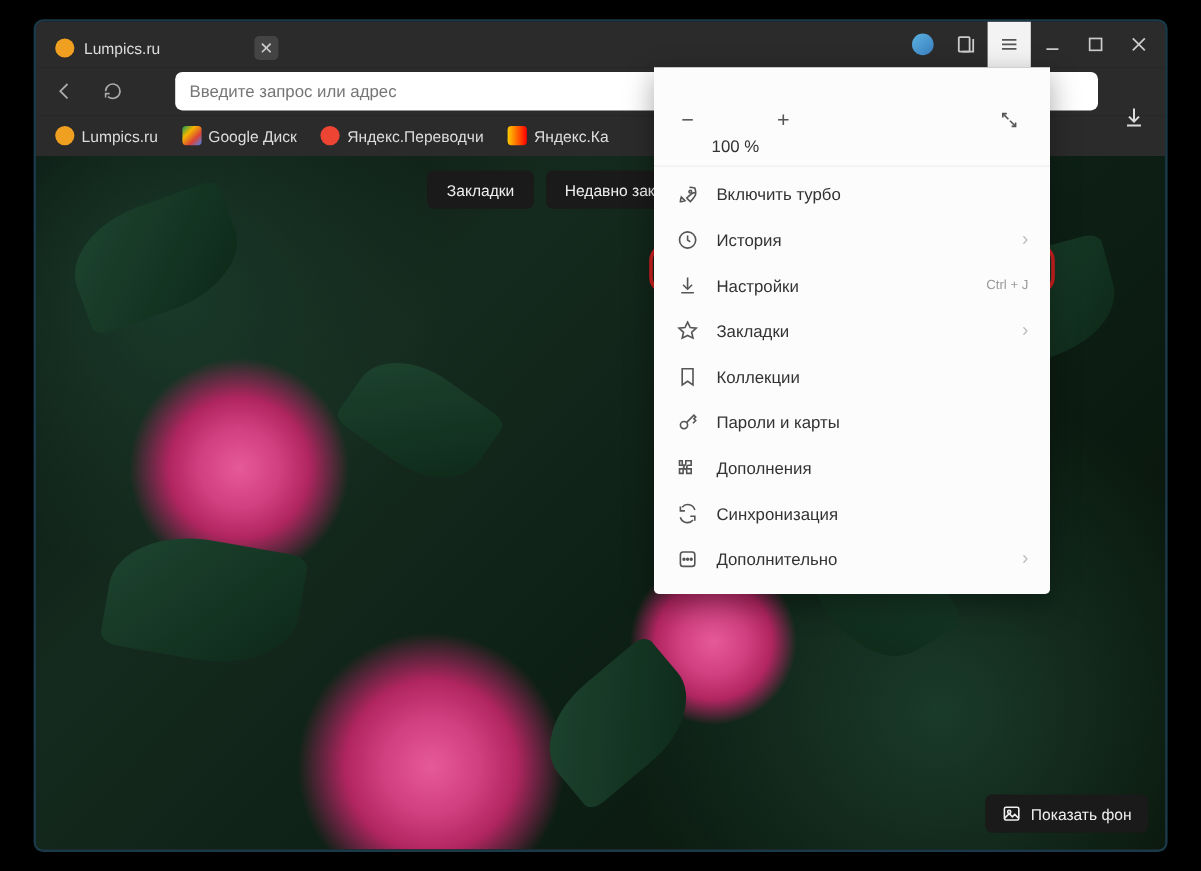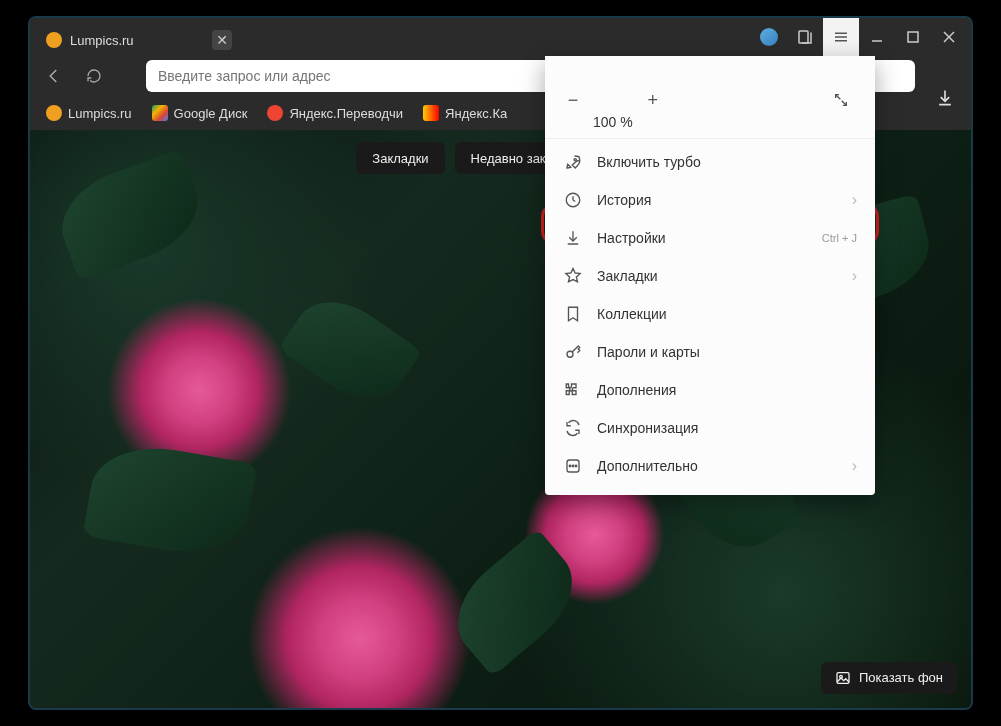--- a/index.html
+++ b/index.html
@@ -44,21 +44,21 @@
   }
   
   .leaf { position: absolute; background: linear-gradient(135deg,#1e4530,#0d2818); border-radius: 50% 10% 50% 10%; }
   
   
   .chips { position: absolute; top: 12px; left: 0; right: 0; display: flex; justify-content: center; gap: 10px; }
   .chip { background: #1a1a1a; color: #eee; font-size: 13px; padding: 8px 16px; border-radius: 6px; display: flex; align-items: center; gap: 6px; }
   .chip-add { width: 34px; justify-content: center; }
   
   
-  .showbg { position: absolute; bottom: 14px; right: 14px; background: #1a1a1a; color: #eee; font-size: 13px; padding: 8px 14px; border-radius: 6px; display: flex; align-items: flex-start; gap: 8px; }
+  .showbg { position: absolute; bottom: 14px; right: 14px; background: #1a1a1a; color: #eee; font-size: 13px; padding: 8px 14px; border-radius: 6px; display: flex; align-items: center; gap: 8px; }
   
   
   .menu { position: absolute; top: 38px; right: 96px; width: 330px; background: #fcfcfc; border-radius: 0 0 4px 4px; box-shadow: 0 8px 24px rgba(0,0,0,0.35); padding: 6px 0 10px; z-index: 50; }
   .zoomrow { display: flex; align-items: center; padding: 8px 14px; border-bottom: 1px solid #eee; margin-bottom: 4px; }
   .zoom-btn { width: 28px; text-align: center; font-size: 18px; color: #555; }
   .zoom-val { flex: 0 0 auto; font-size: 14px; color: #333; padding: 0 6px; margin-top: 44px; }
   .zoom-spacer { flex: 1; }
   .menu-item { display: flex; align-items: center; gap: 14px; padding: 9px 18px; font-size: 14px; color: #333; position: relative; }
   .menu-icon { width: 20px; height: 20px; color: #555; display: flex; align-items: center; justify-content: center; flex-shrink: 0; }
   .menu-shortcut { margin-left: auto; font-size: 11px; color: #999; }

